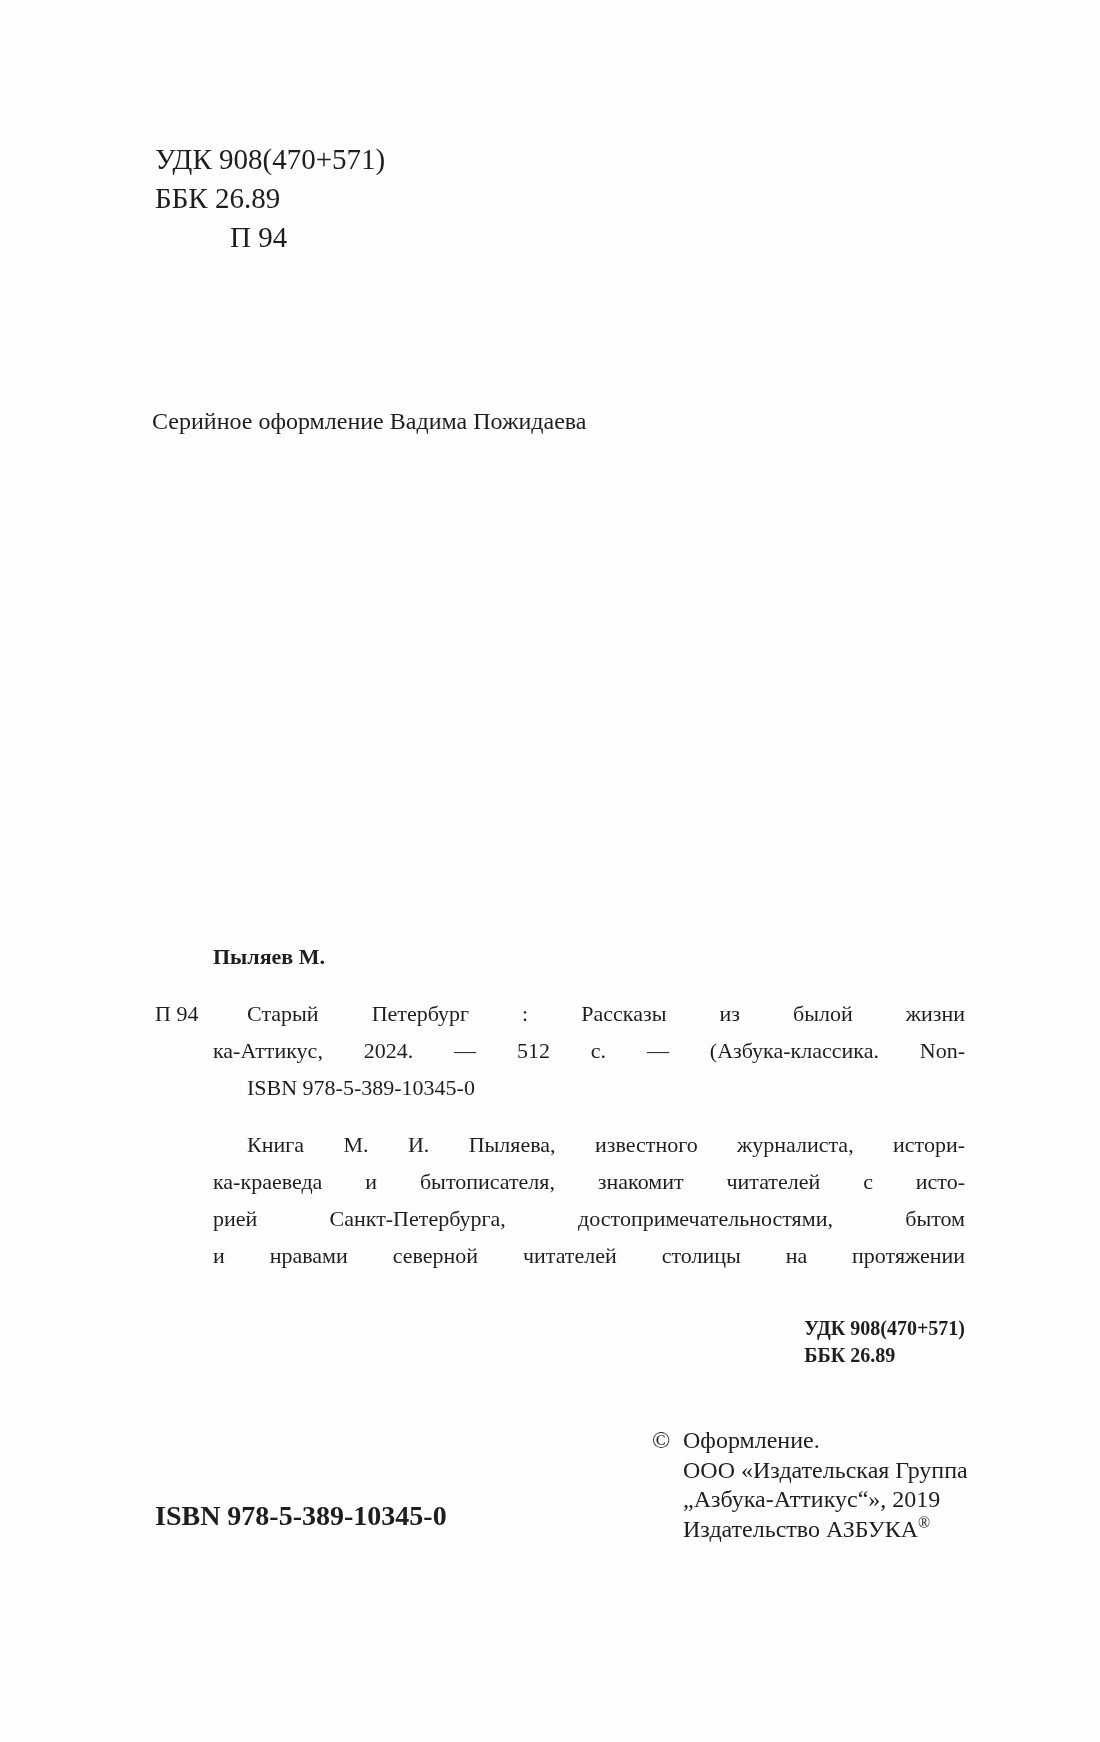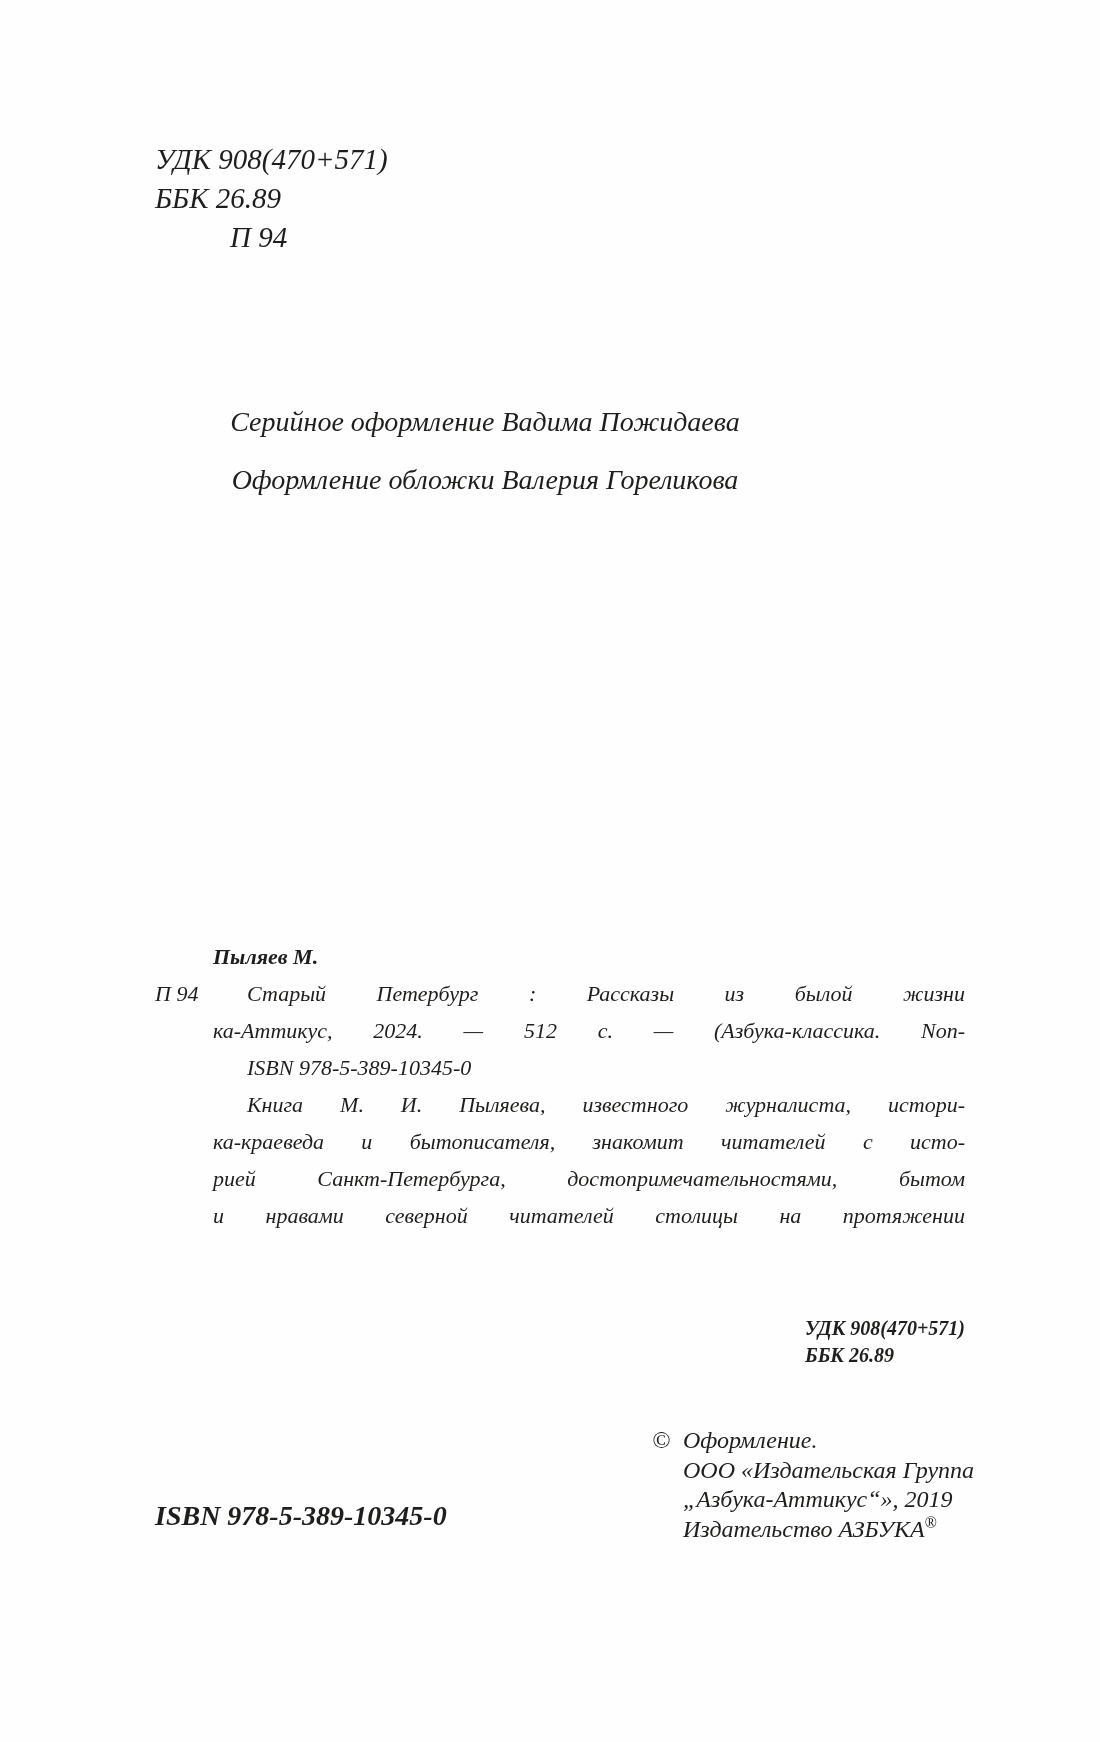--- a/index.html
+++ b/index.html
@@ -8,44 +8,43 @@
     background: #ffffff;
   }
   .page {
     position: relative;
     width: 1100px;
     height: 1742px;
     background: #fefefe;
     font-family: "Liberation Serif", "DejaVu Serif", serif;
     color: #1f1e1c;
     overflow: hidden;
-    font-style: italic;
   }
 
   
   .top-class {
     position: absolute;
     left: 155px;
     top: 140px;
     font-size: 29px;
     line-height: 39px;
     white-space: nowrap;
   }
   .top-class .indent {
     padding-left: 75px;
   }
 
   
   .credits {
     position: absolute;
-    left: 145px;
+    left: 152px;
     top: 406px;
     width: 680px;
-    text-align: center;
-    font-size: 28px;
+    text-align: left;
+    font-size: 24px;
     line-height: 31px;
   }
   .credits .credit-line2 {
     margin-top: 27px;
   }
 
   
   .catalog {
     position: absolute;
     left: 155px;
@@ -70,20 +69,21 @@
   }
   .jline {
     text-align: justify;
     text-align-last: justify;
   }
   .lastline {
     text-align: left;
   }
   .first-indent {
     padding-left: 34px;
+    margin-top: 20px;
   }
   .isbn-line {
     padding-left: 34px;
   }
 
   
   .class-right {
     position: absolute;
     right: 135px;
     top: 1315px;
@@ -131,21 +131,20 @@
 <div class="page">
 
   <div class="top-class">
     <div>УДК 908(470+571)</div>
     <div>ББК 26.89</div>
     <div class="indent">П 94</div>
   </div>
 
   <div class="credits">
     <div>Серийное оформление Вадима Пожидаева</div>
-    <div class="credit-line2">Оформление обложки Валерия Гореликова</div>
   </div>
 
   <div class="catalog">
     <div class="author">Пыляев М.</div>
     <div class="entry-body">
       <span class="code">П 94</span>
       <div class="jline first-indent">Старый Петербург : Рассказы из былой жизни</div>
       <div class="jline">ка-Аттикус, 2024. — 512 с. — (Азбука-классика. Non-</div>
       <div class="isbn-line">ISBN 978-5-389-10345-0</div>
       <div class="jline first-indent">Книга М. И. Пыляева, известного журналиста, истори-</div>

